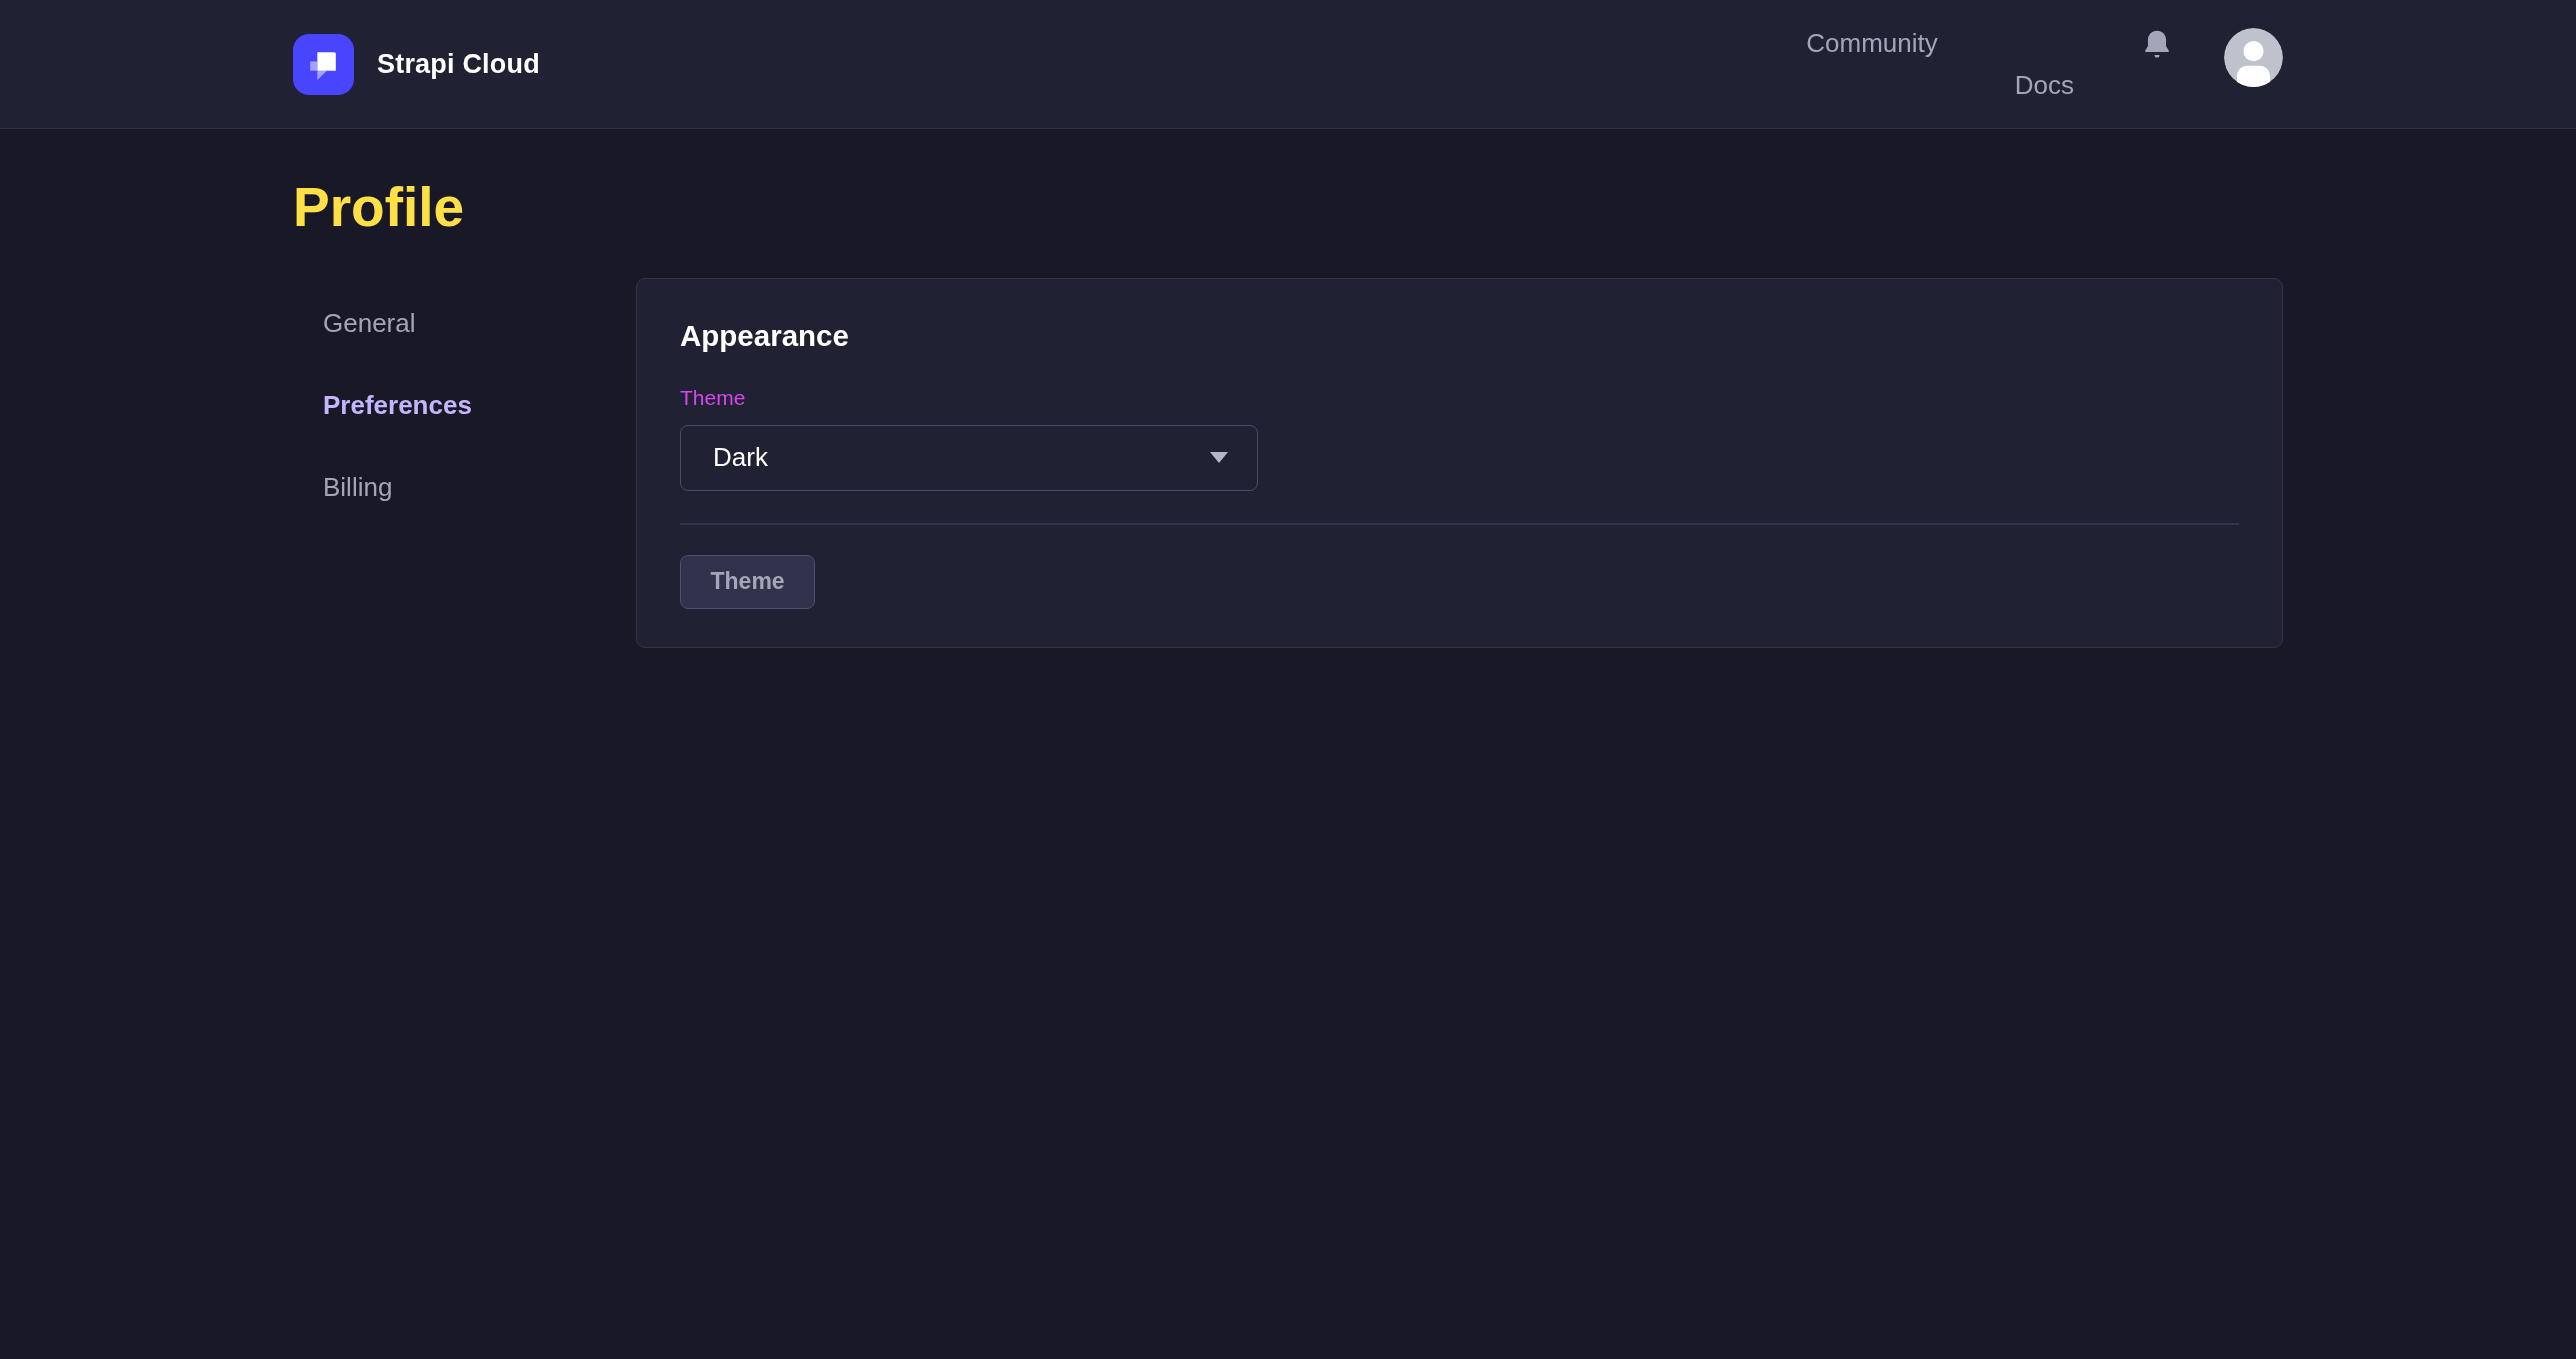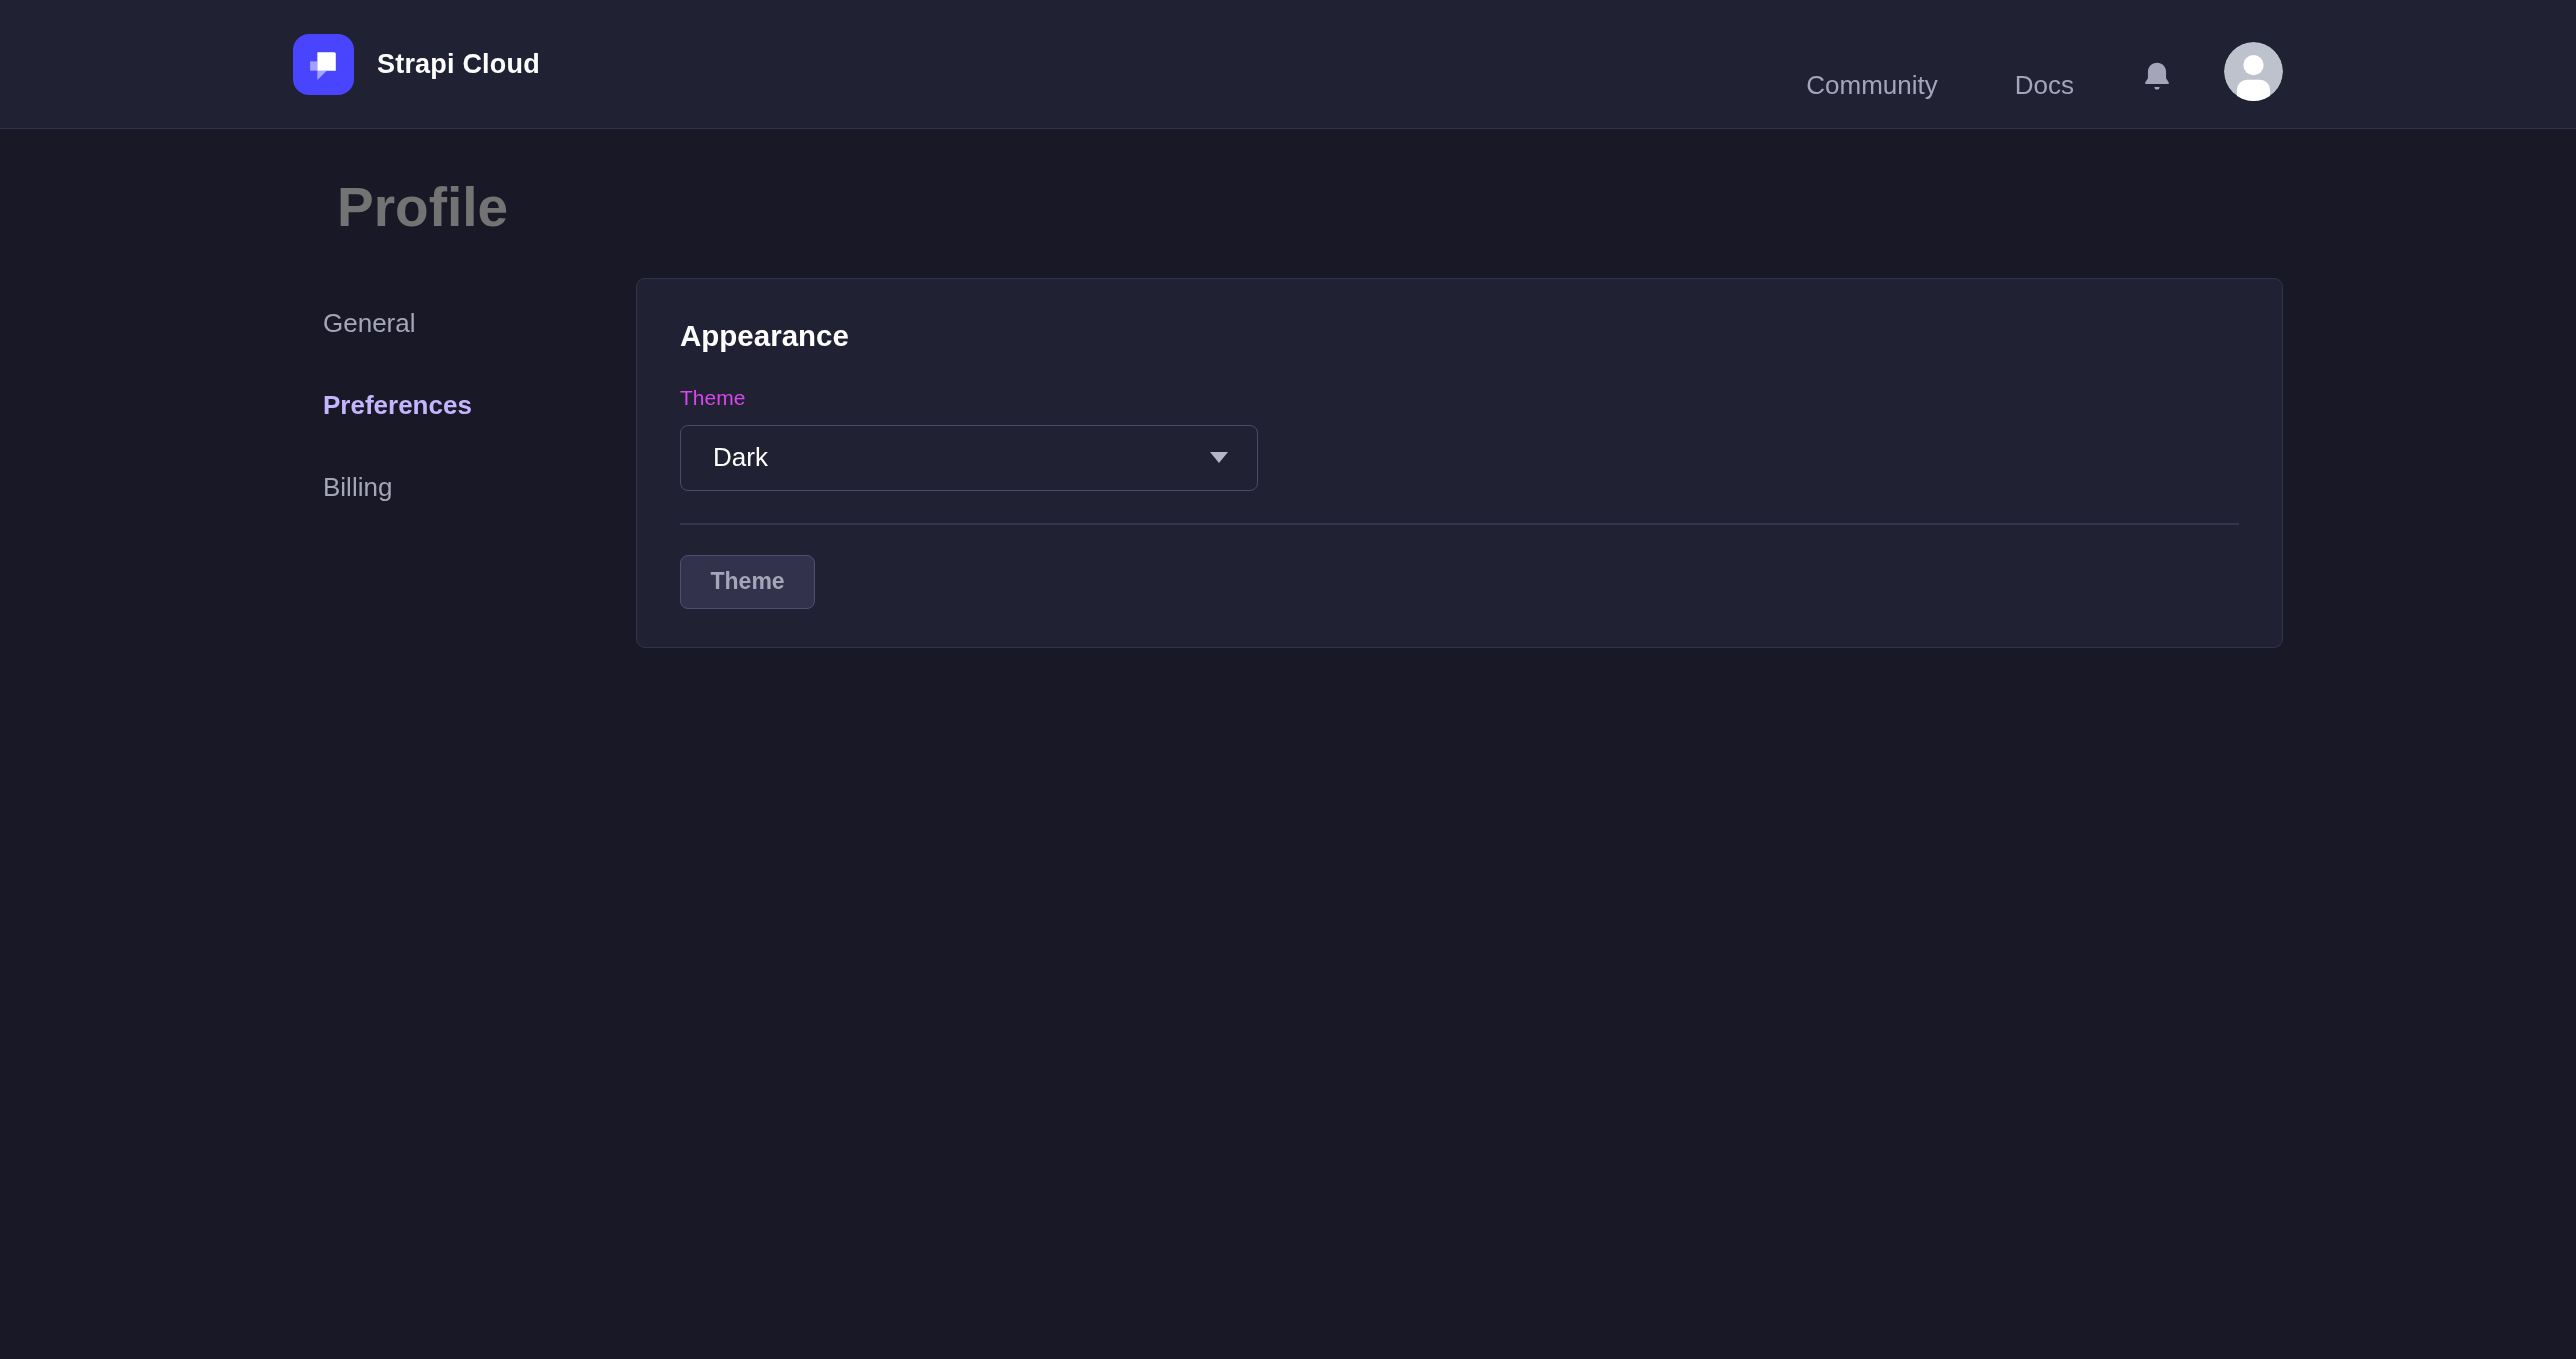--- a/index.html
+++ b/index.html
@@ -25,39 +25,38 @@
   .logo-badge {
     width: 61px; height: 61px;
     border-radius: 16px;
     background: #4945ff;
     display: flex; align-items: center; justify-content: center;
     flex: none;
   }
   .logo-badge svg { width: 41px; height: 41px; }
   .brand-name { margin-left: 23px; font-size: 27px; font-weight: 700; color: #ffffff; letter-spacing: 0.2px; }
 
-  .header-right { margin-left: auto; display: flex; align-items: flex-end; }
+  .header-right { margin-left: auto; display: flex; align-items: flex-start; }
   .nav-link {
     font-size: 26px; color: #a5a5ba; text-decoration: none; cursor: pointer;
   }
   .nav-link + .nav-link { margin-left: 77px; margin-top: 42px; }
   .bell-btn { margin-left: 66px; background: none; border: none; cursor: pointer; display: flex; align-items: center; }
   .bell-btn svg { width: 34px; height: 38px; }
   .avatar-btn { margin-left: 50px; background: none; border: none; cursor: pointer; padding: 0; display: flex; }
   .avatar-btn svg { width: 59px; height: 59px; display: block; }
 
   
   .main { padding: 48px 293px 0; }
   .page-title {
     font-size: 55px;
     font-weight: 700;
     line-height: 1.12;
-    color: #737373;
+    color: #fde047;
     margin-bottom: 39px;
-    margin-left: 44px;
   }
 
   .content-row { display: flex; align-items: flex-start; }
 
   
   .side-nav { width: 335px; flex: none; padding-top: 5.4px; }
   .side-item {
     height: 82px;
     display: flex; align-items: center;
     padding-left: 30px;

